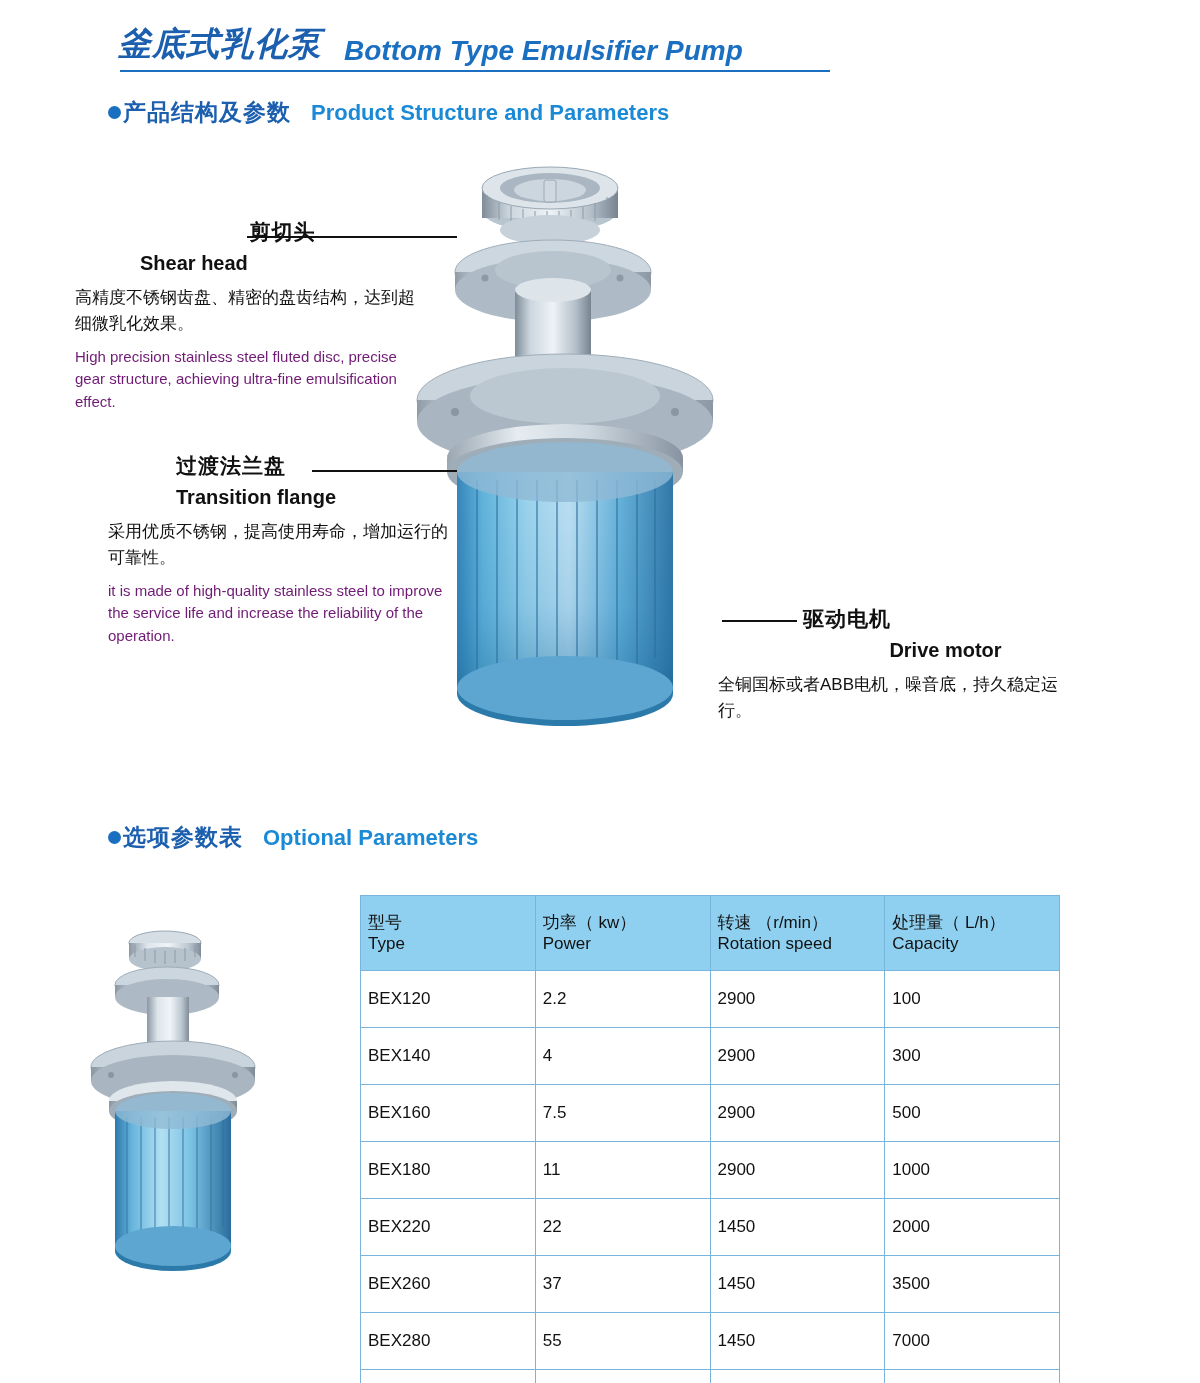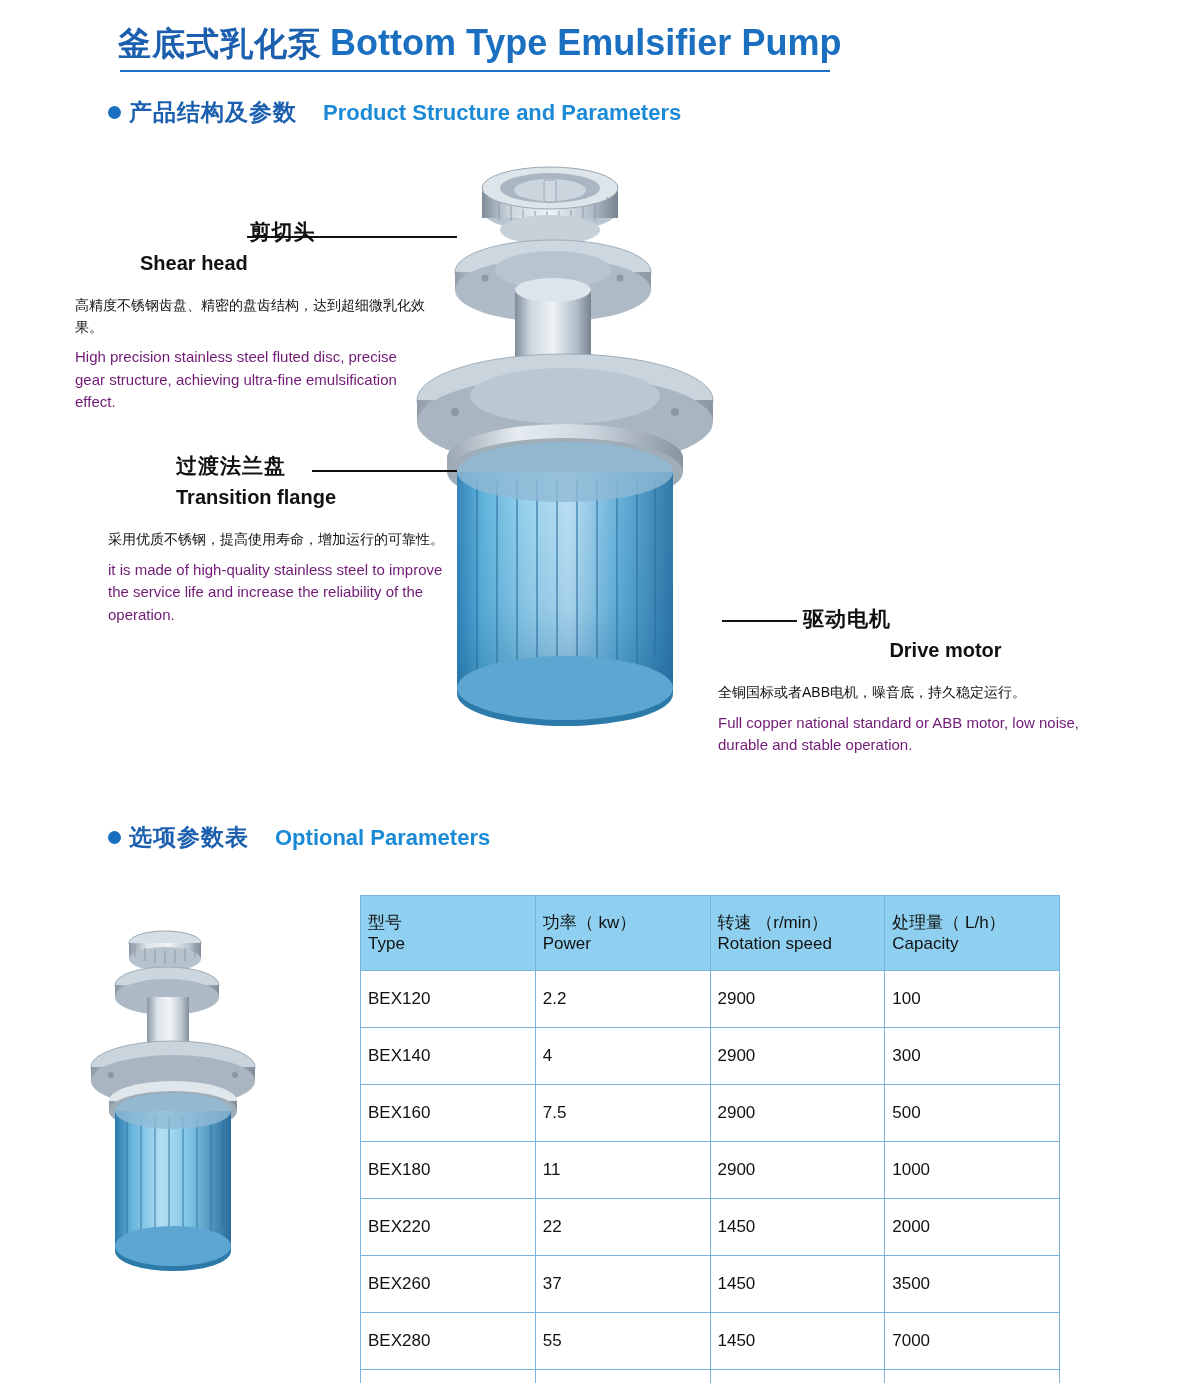--- a/index.html
+++ b/index.html
@@ -15,49 +15,50 @@
     color: #000;
     overflow: hidden;
   }
 
   
   .title-block {
     position: absolute;
     left: 118px;
     top: 22px;
     display: flex;
-    align-items: flex-start;
-    gap: 8px;
+    align-items: flex-end;
+    gap: 22px;
+    font-style: italic;
   }
   .title-cn {
     font-size: 33px;
     font-weight: bold;
     color: #1b5fae;
     letter-spacing: 1px;
   }
   .title-en {
-    font-size: 36px;
+    font-size: 28px;
     font-weight: bold;
     color: #1b6fc0;
   }
   .title-underline {
     position: absolute;
     left: 120px;
     top: 70px;
     width: 710px;
     height: 2px;
     background: #1b6fc0;
   }
 
   
   .section-head {
     position: absolute;
     display: flex;
     align-items: center;
-    gap: 8px;
+    gap: 2px;
   }
   .bullet {
     width: 13px;
     height: 13px;
     border-radius: 50%;
     background: #1b6fc0;
     display: inline-block;
   }
   .sec-cn {
     font-size: 23px;
@@ -83,24 +84,24 @@
     color: #111;
     letter-spacing: 1px;
   }
   .callout-title-en {
     font-size: 20px;
     font-weight: bold;
     color: #111;
     margin-top: 6px;
   }
   .callout-cn {
-    font-size: 14px;
+    font-size: 17px;
     color: #111;
     line-height: 1.55;
-    margin-top: 20px;
+    margin-top: 10px;
   }
   .callout-en {
     font-size: 15px;
     color: #701a75;
     line-height: 1.5;
     margin-top: 8px;
   }
 
   #callout-shear-head {
     position: absolute;
@@ -326,21 +327,20 @@
   <div class="callout-title-en">Transition flange</div>
   <div class="callout-cn">采用优质不锈钢，提高使用寿命，增加运行的可靠性。</div>
   <div class="callout-en">it is made of high-quality stainless steel to improve the service life and increase the reliability of the operation.</div>
 </div>
 
 <div class="leader" id="leader-motor"></div>
 <div id="callout-drive-motor">
   <div class="callout-title-cn">驱动电机</div>
   <div class="callout-title-en">Drive motor</div>
   <div class="callout-cn">全铜国标或者ABB电机，噪音底，持久稳定运行。</div>
-  <div class="callout-en">Full copper national standard or ABB motor, low noise, durable and stable operation.</div>
 </div>
 
 <div class="section-head" id="section-optional">
   <span class="bullet"></span>
   <span class="sec-cn">选项参数表</span>
   <span class="sec-en">Optional Parameters</span>
 </div>
 
 <div id="thumb-illustration">
   <svg width="230" height="390" viewBox="0 0 230 390" xmlns="http://www.w3.org/2000/svg" aria-hidden="true">

